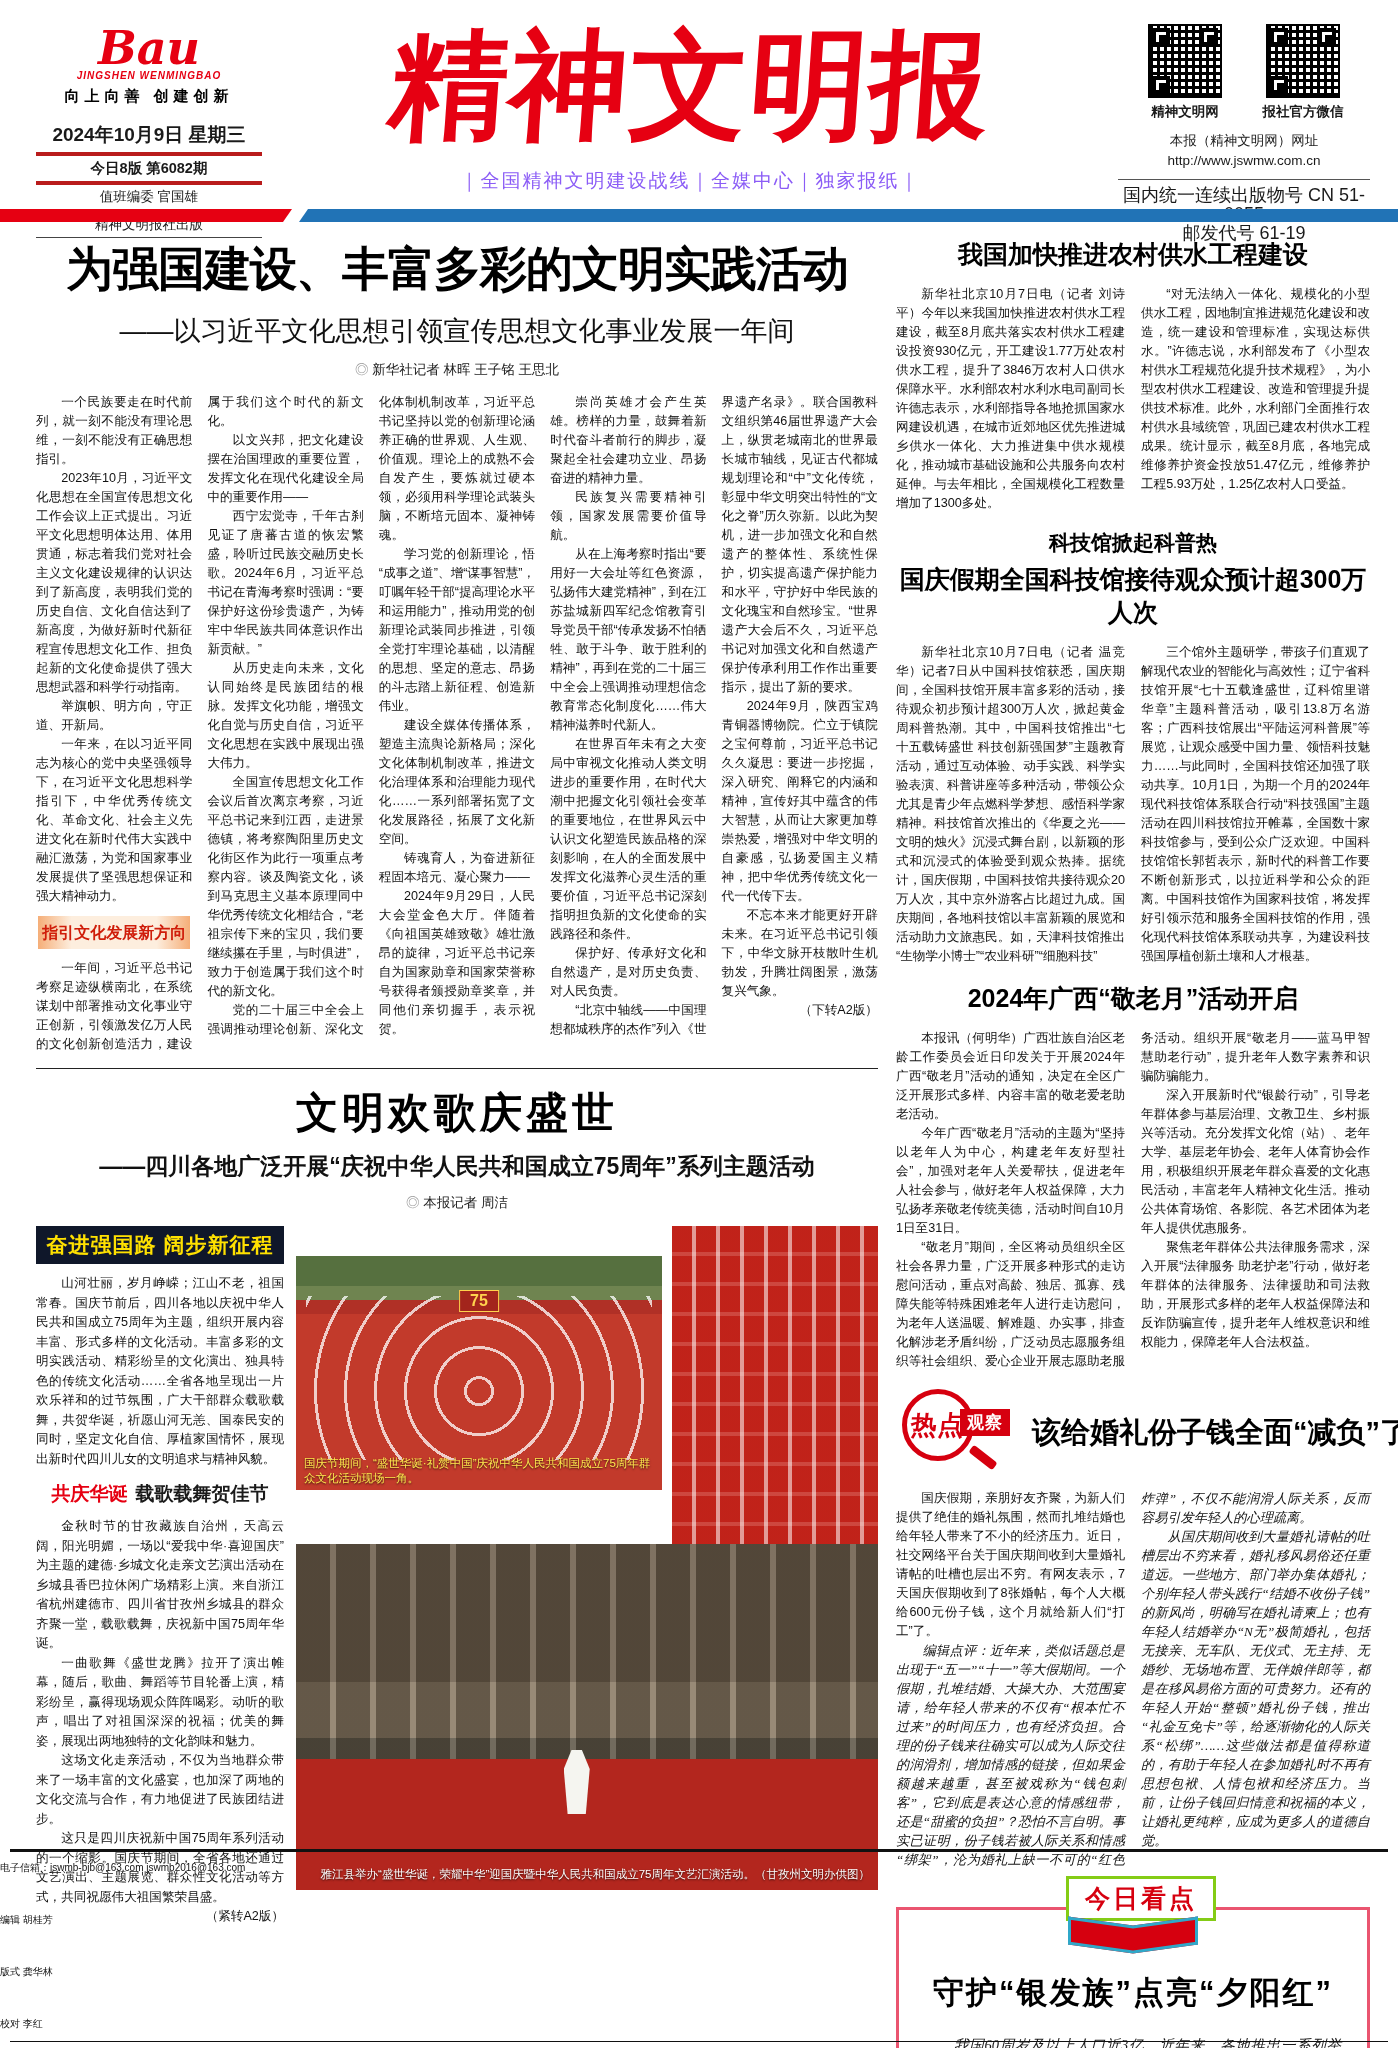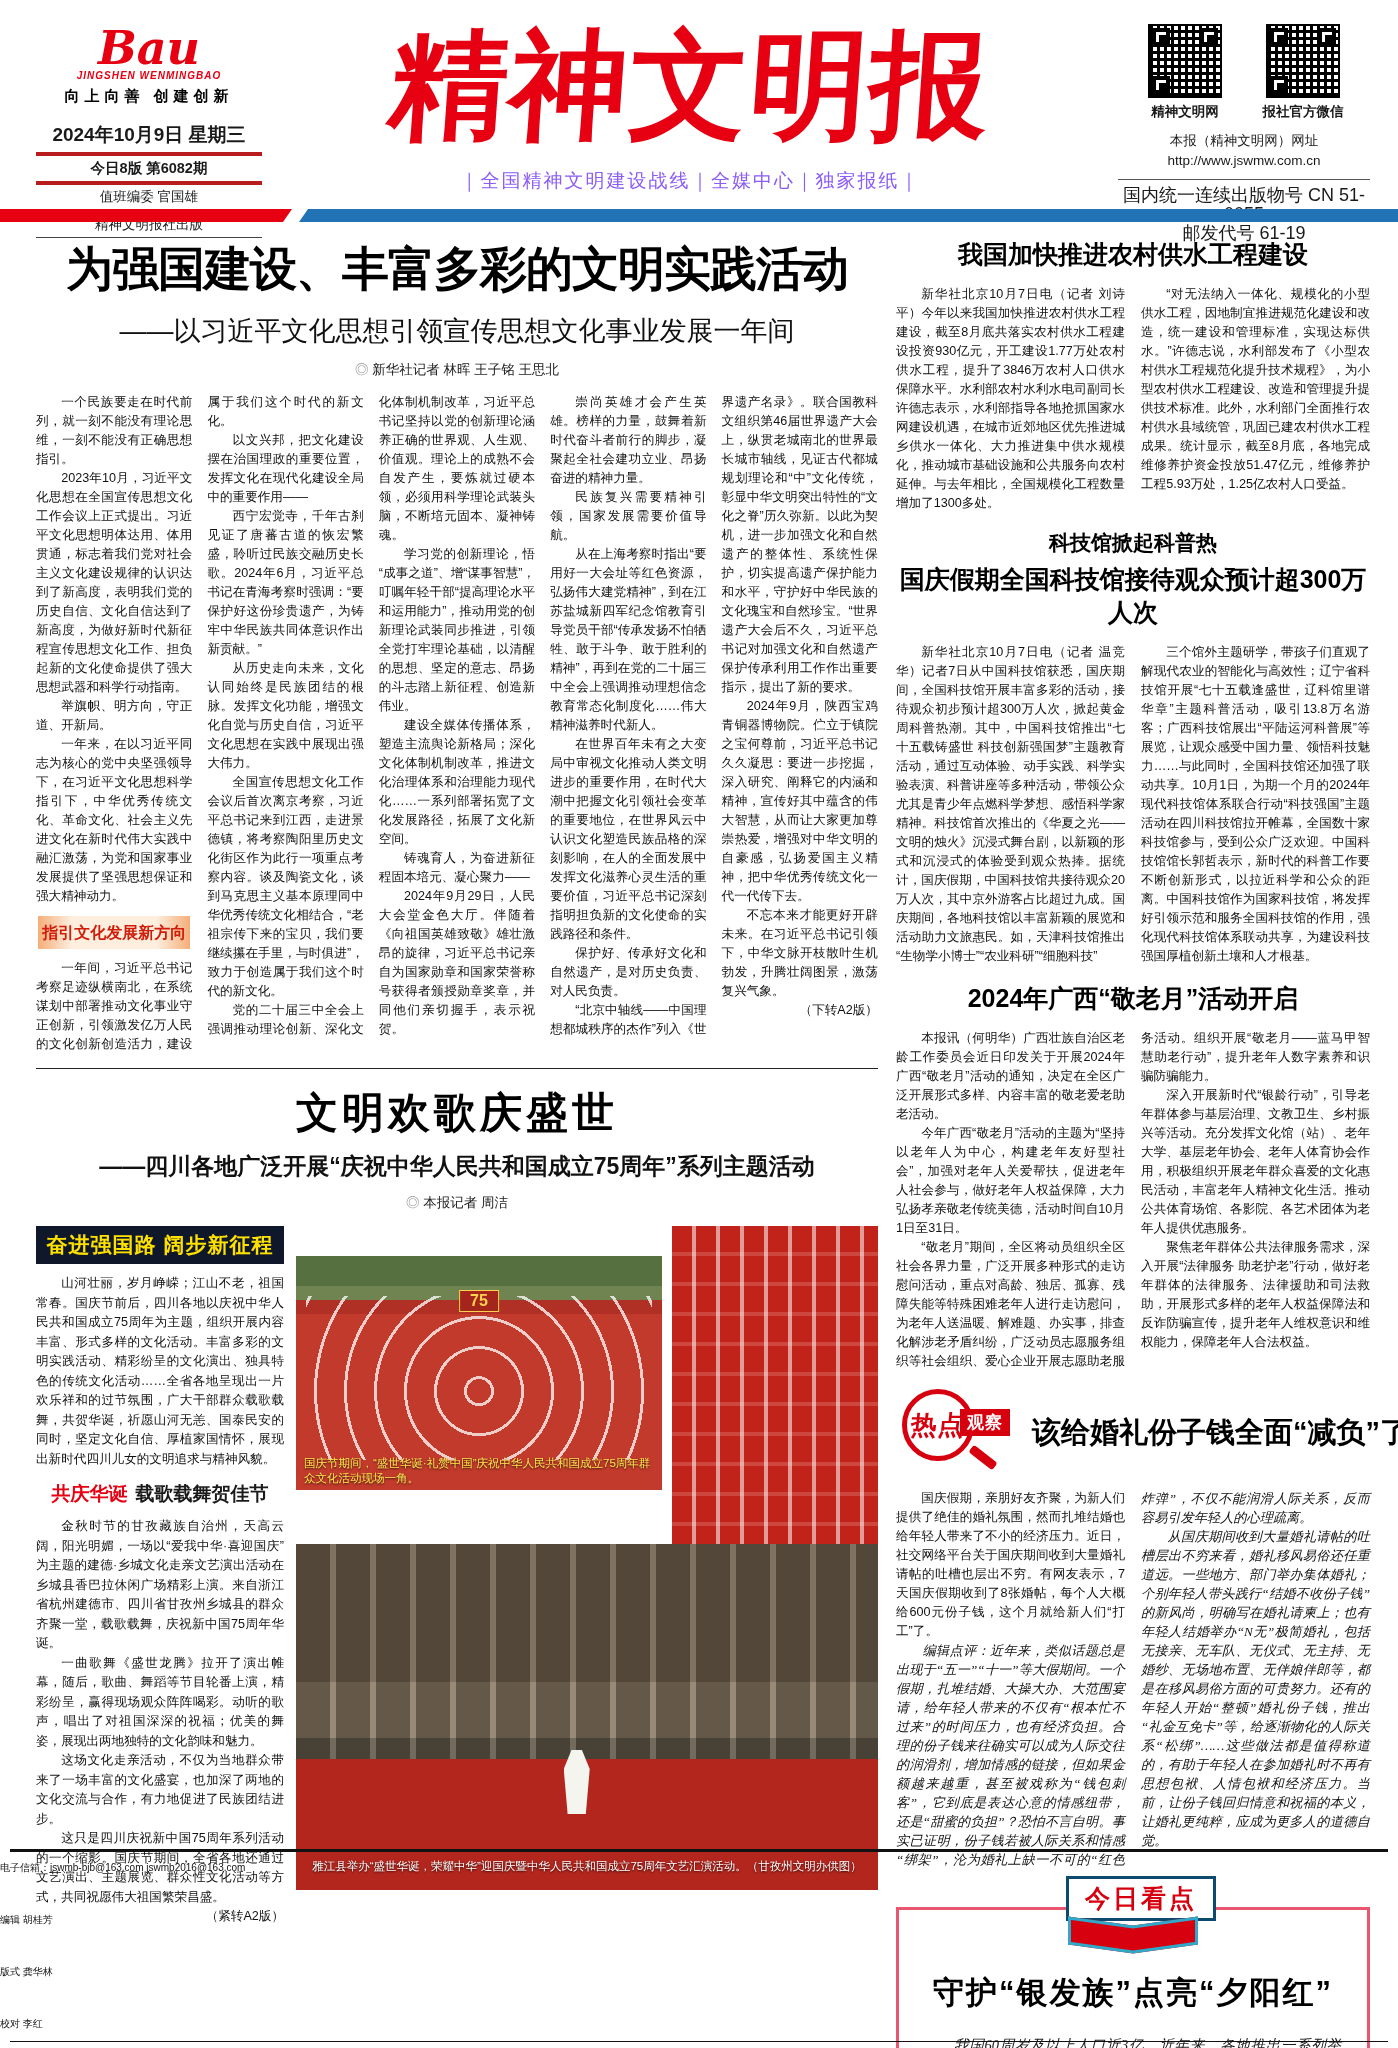--- a/index.html
+++ b/index.html
@@ -86,42 +86,42 @@
   .photo-tall { left:376px; top:0; width:206px; height:446px; background:#c5271d; }
   .photo-tall::before { content:""; position:absolute; inset:0;
       background:repeating-linear-gradient(90deg, rgba(255,255,255,0) 0 20px, rgba(255,255,255,.55) 20px 24px),
                  repeating-linear-gradient(0deg, rgba(180,20,15,.25) 0 26px, rgba(255,255,255,.15) 26px 30px); }
   .photo-tall .cap { color:#fff; }
   .photo-tall .credit { text-align:right; font-weight:bold; }
   .photo2 { left:0; top:318px; width:582px; height:346px; background:linear-gradient(#6e5f4c 0 40%, #8a7a64 40% 56%, #5e5748 56% 62%, #b3261e 62% 100%); }
   .photo2::before { content:""; position:absolute; left:0; right:0; top:0; height:62%;
       background:repeating-linear-gradient(90deg, rgba(30,25,20,.35) 0 34px, rgba(255,255,255,.12) 34px 40px); }
   .photo2::after { content:""; position:absolute; left:46%; bottom:22%; width:26px; height:64px; background:#f5f5f0; clip-path:polygon(30% 0,70% 0,100% 30%,85% 100%,15% 100%,0 30%); }
-  .photo2 .cap { color:#fff; text-align:center; bottom:16px; }
+  .photo2 .cap { color:#fff; text-align:right; bottom:8px; }
 
   
   .side-article { margin-bottom:16px; }
   .side-h1 { font-size:25px; font-weight:900; text-align:center; margin:6px 0 14px; color:#000; }
   .side-h1.small { font-size:21px; font-weight:700; margin-bottom:2px; }
   .side-h1.tight { margin-top:0; }
   .kai { font-family:"Liberation Serif", serif; font-style:italic; font-size:13.2px; }
 
   
   .hot-head { display:flex; align-items:center; gap:16px; margin:4px 0 10px; }
   .hot-badge { position:relative; width:120px; height:92px; flex:none; }
   .hot-circle { position:absolute; left:6px; top:2px; width:72px; height:72px; border:5px solid #d6000f; border-radius:50%; background:#fff; display:flex; align-items:center; justify-content:center; }
   .hot-circle span { color:#d6000f; font-weight:900; font-size:26px; letter-spacing:1px; transform:skewX(-6deg); }
   .hot-tag { position:absolute; left:64px; top:22px; background:#d6000f; color:#fff; font-weight:900; font-size:17px; padding:2px 7px; letter-spacing:1px; }
   .hot-handle { position:absolute; left:72px; top:66px; width:30px; height:9px; background:#d6000f; transform:rotate(38deg); border-radius:3px; }
   .hot-title { font-size:29px; font-weight:900; color:#000; white-space:nowrap; }
 
   
   .today { border:3px solid #ea5570; position:relative; margin-top:38px; padding:56px 26px 34px; }
   .today-book { position:absolute; top:-34px; left:50%; transform:translateX(-50%); text-align:center; }
-  .book-tag { display:inline-block; border:3px solid #0c4a6e; background:#fff; color:#d6000f; font-weight:900; font-size:25px; letter-spacing:3px; padding:3px 16px;margin-left:16px; }
+  .book-tag { display:inline-block; border:3px solid #84cc16; background:#fff; color:#d6000f; font-weight:900; font-size:25px; letter-spacing:3px; padding:3px 16px;margin-left:16px; }
   .book-shape { width:130px; height:26px; margin:0 auto; position:relative; }
   .book-shape::before, .book-shape::after { content:""; position:absolute; top:0; width:62px; height:22px; background:#d6000f; border:3px solid #2fa8c9; }
   .book-shape::before { left:0; transform:skewY(8deg); border-right:none; }
   .book-shape::after { right:0; transform:skewY(-8deg); border-left:none; }
   .today-h1 { text-align:center; font-size:31px; font-weight:900; letter-spacing:2px; color:#000; margin:6px 0 18px; }
   .today-body p { text-indent:2em; font-size:14.5px; line-height:26px; text-align:justify; }
 
   
   .footer { position:absolute; left:0; right:0; bottom:0; }
   .footer-bar { border-top:3px solid #111; margin:0 10px; }

